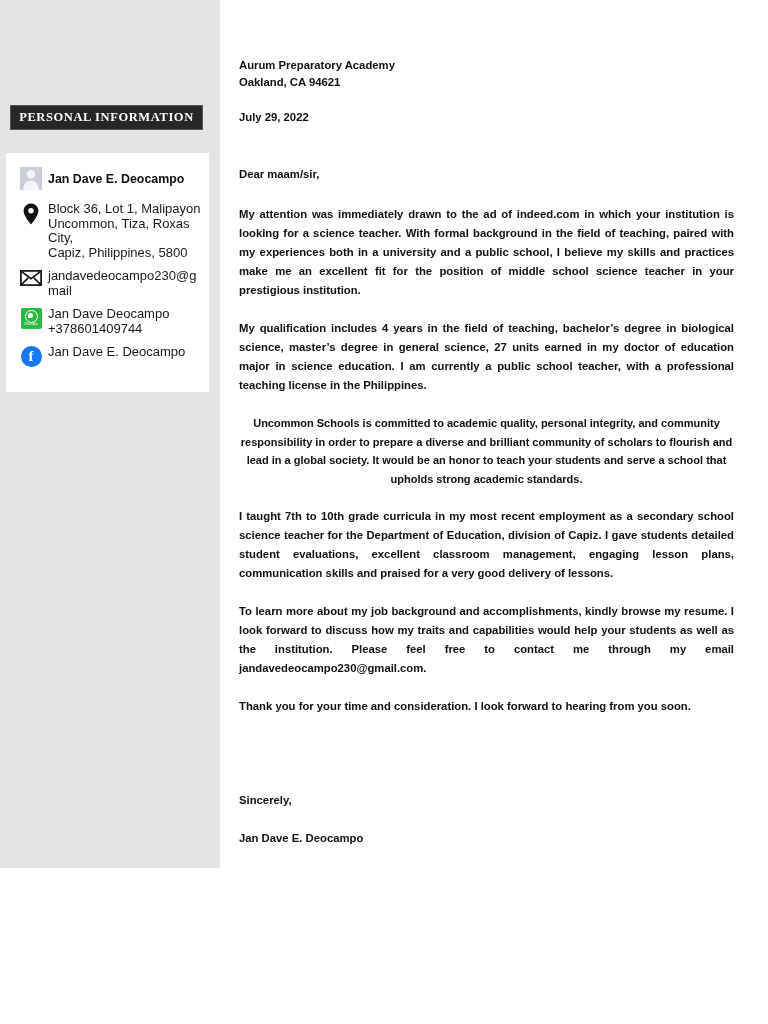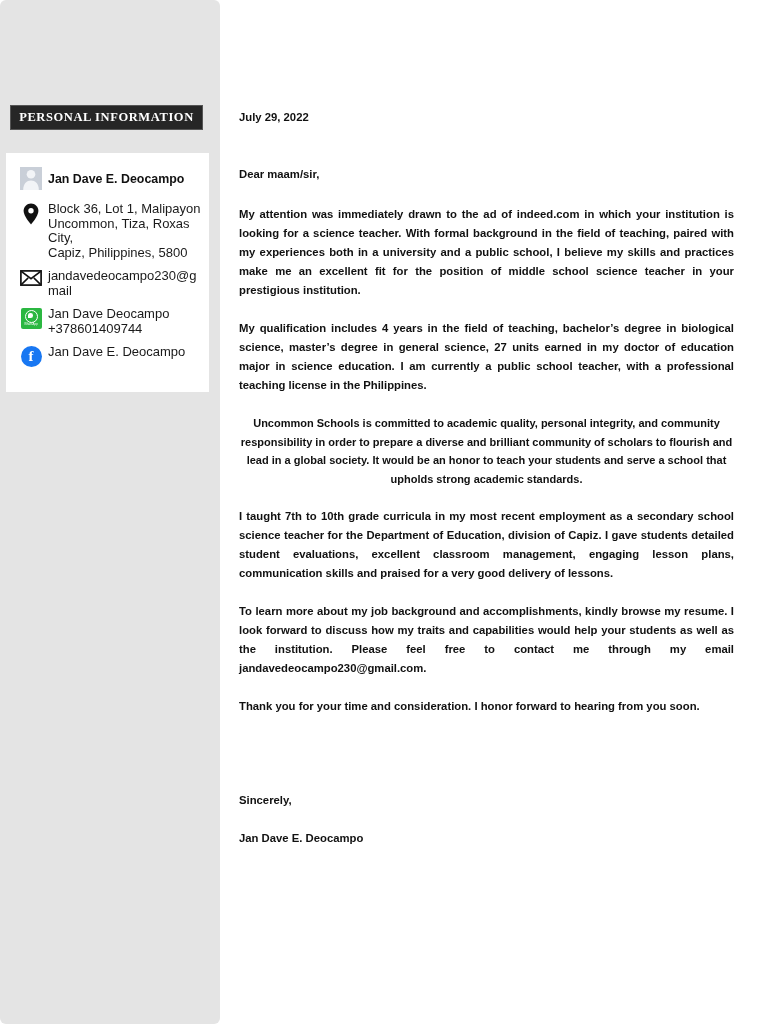--- a/index.html
+++ b/index.html
@@ -24,23 +24,22 @@
     height: 1024px;
     background: #ffffff;
   }
 
   
   .sidebar {
     position: absolute;
     left: 0;
     top: 0;
     width: 220px;
-    height: 1024px;
+    height: 868px;
     background: #e4e4e4;
-    border-radius: 6px;
   }
 
   .section-banner {
     position: absolute;
     left: 10px;
     top: 105px;
     width: 193px;
     height: 25px;
     background: #262626;
     border: 1px solid #555;
@@ -306,32 +305,36 @@
           <div class="fb-icon">f</div>
         </div>
         <div class="info-text">Jan Dave E. Deocampo</div>
       </div>
 
     </div>
   </div>
 
   <div class="letter">
 
+    <div class="recipient">
+      <span class="line">Aurum Preparatory Academy</span>
+      <span class="line">Oakland, CA 94621</span>
+    </div>
 
     <div class="letter-date">July 29, 2022</div>
 
     <div class="salutation">Dear maam/sir,</div>
 
     <div class="body-block">
       <p class="para">My attention was immediately drawn to the ad of indeed.com in which your institution is looking for a science teacher. With formal background in the field of teaching, paired with my experiences both in a university and a public school, I believe my skills and practices make me an excellent fit for the position of middle school science teacher in your prestigious institution.</p>
       <p class="para">My qualification includes 4 years in the field of teaching, bachelor’s degree in biological science, master’s degree in general science, 27 units earned in my doctor of education major in science education. I am currently a public school teacher, with a professional teaching license in the Philippines.</p>
       <p class="para left-aligned">Uncommon Schools is committed to academic quality, personal integrity, and community responsibility in order to prepare a diverse and brilliant community of scholars to flourish and lead in a global society. It would be an honor to teach your students and serve a school that upholds strong academic standards.</p>
       <p class="para">I taught 7th to 10th grade curricula in my most recent employment as a secondary school science teacher for the Department of Education, division of Capiz. I gave students detailed student evaluations, excellent classroom management, engaging lesson plans, communication skills and praised for a very good delivery of lessons.</p>
       <p class="para">To learn more about my job background and accomplishments, kindly browse my resume. I look forward to discuss how my traits and capabilities would help your students as well as the institution. Please feel free to contact me through my email jandavedeocampo230@gmail.com.</p>
-      <p class="para last-para">Thank you for your time and consideration. I honor forward to hearing from you soon.</p>
+      <p class="para last-para">Thank you for your time and consideration. I look forward to hearing from you soon.</p>
     </div>
 
     <div class="signoff">
       <div class="sign-line">Sincerely,</div>
       <div class="sign-line sign-name">Jan Dave E. Deocampo</div>
     </div>
 
   </div>
 
 </div>

